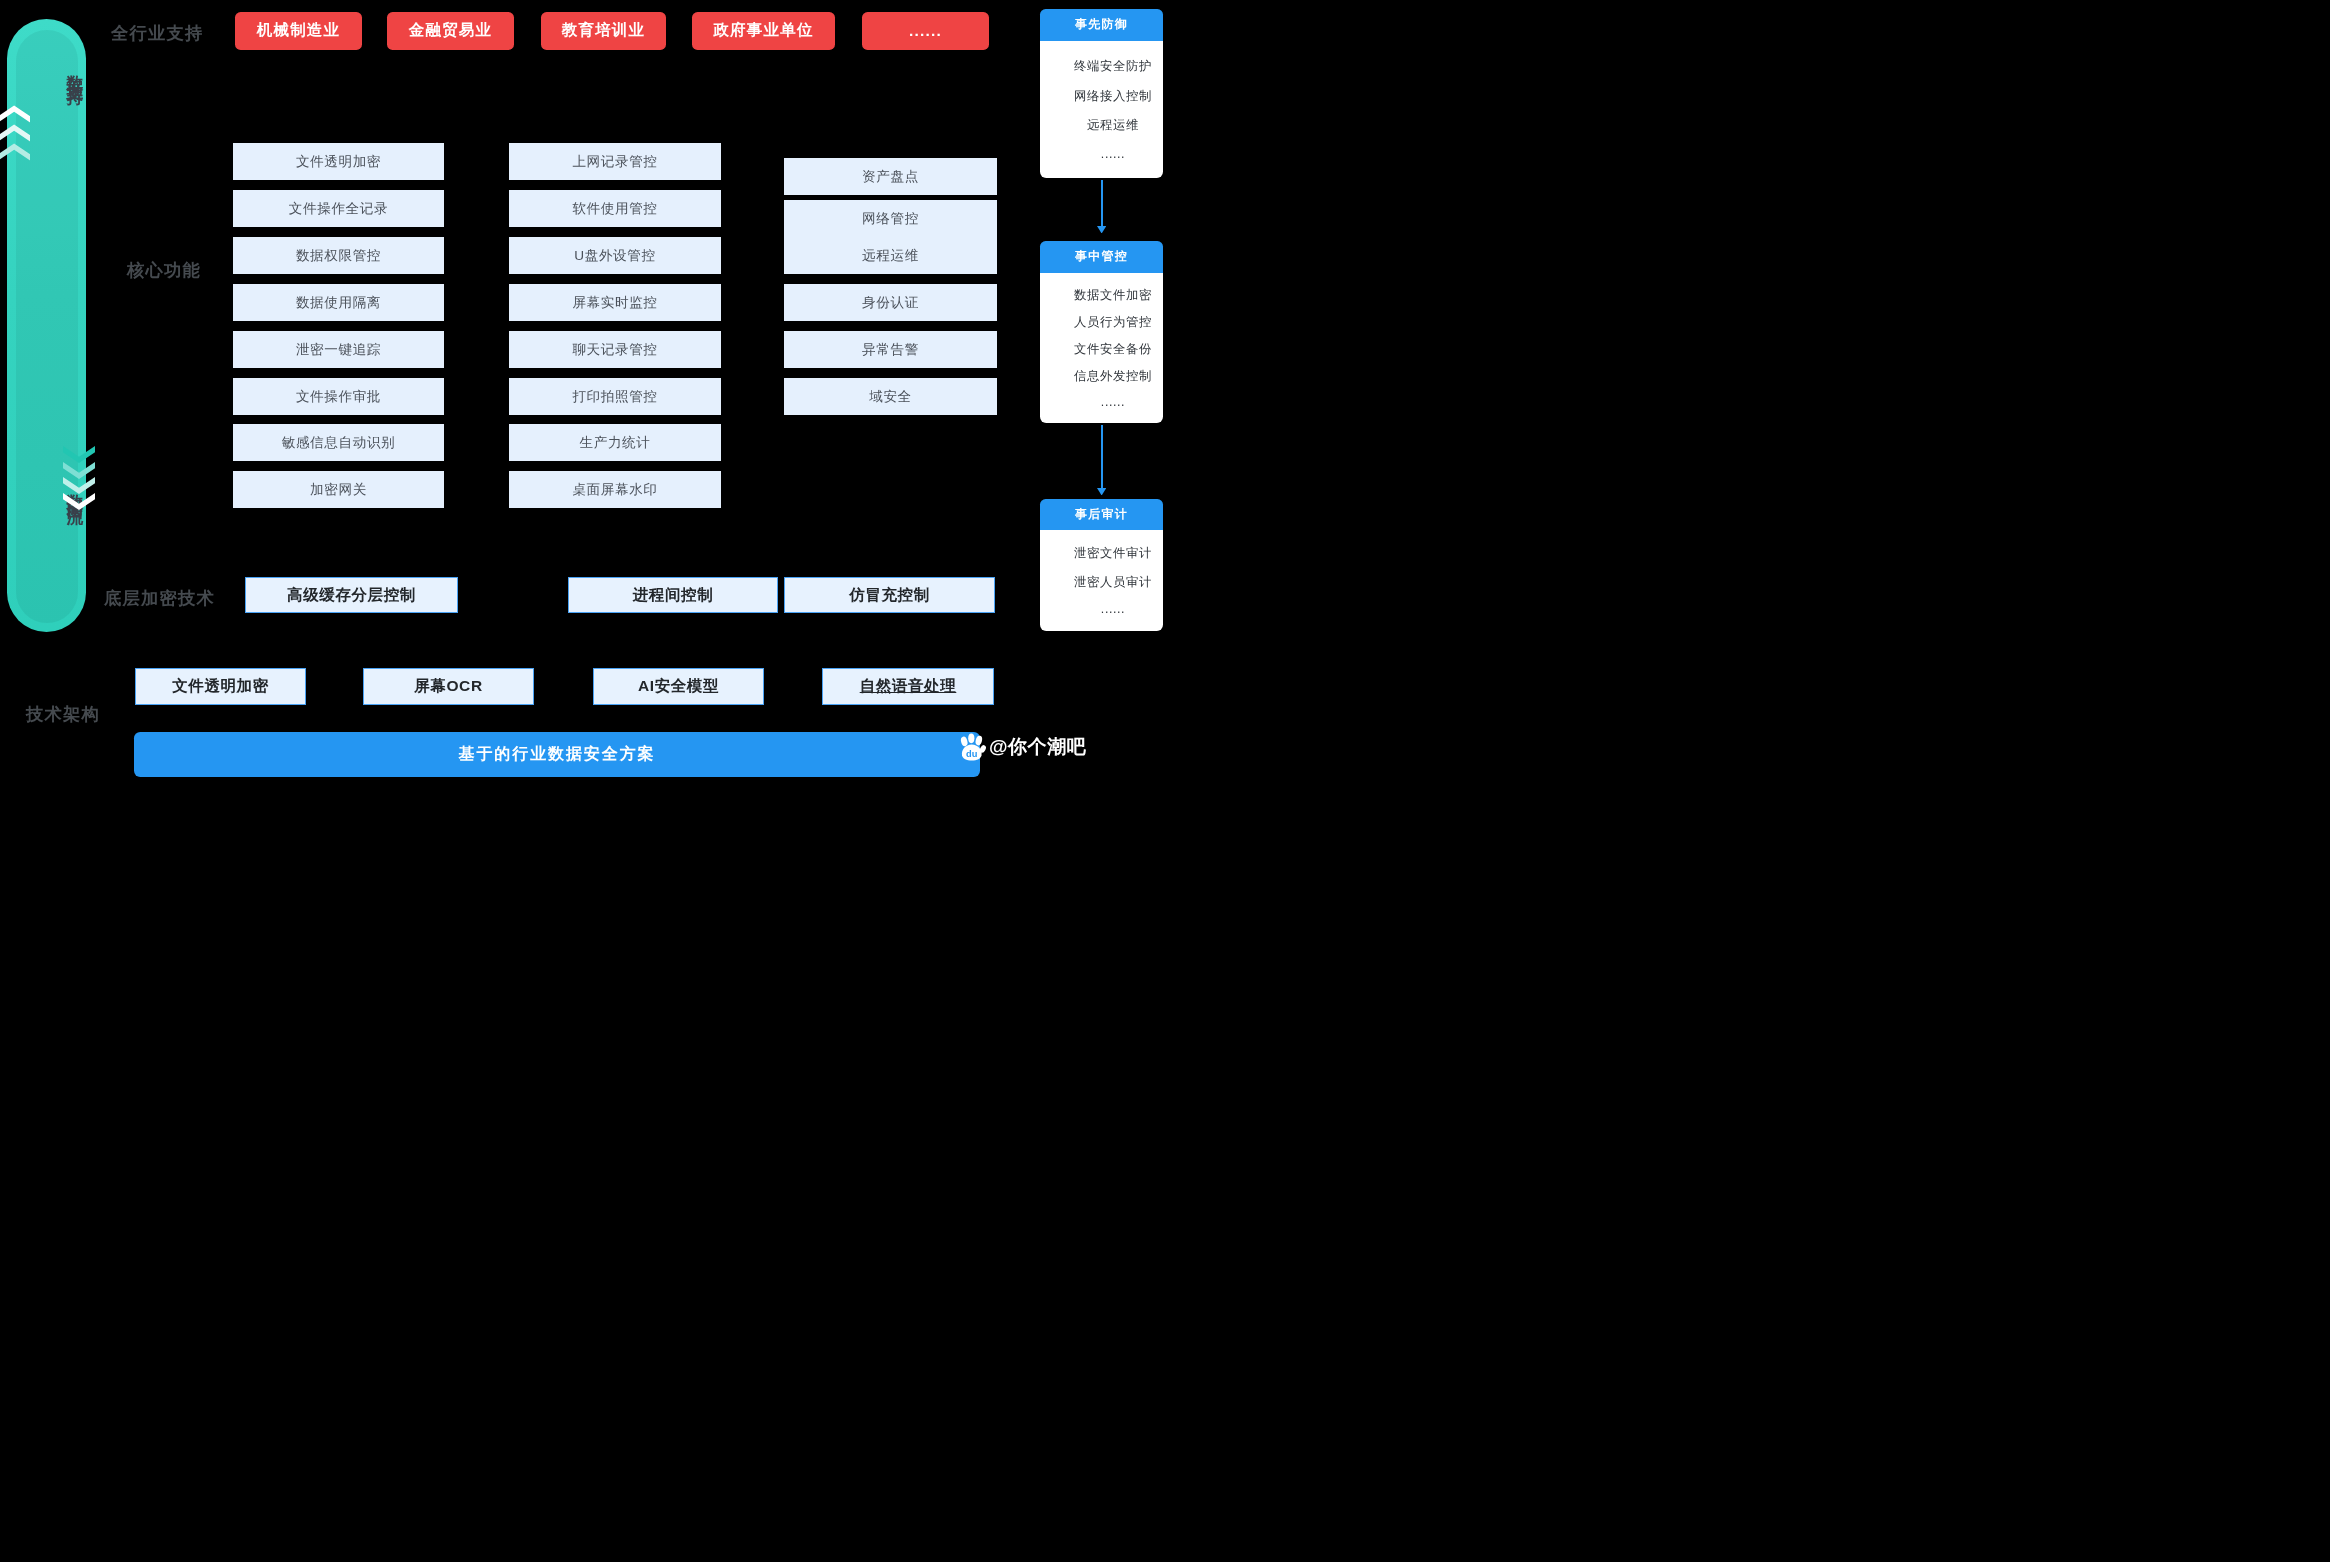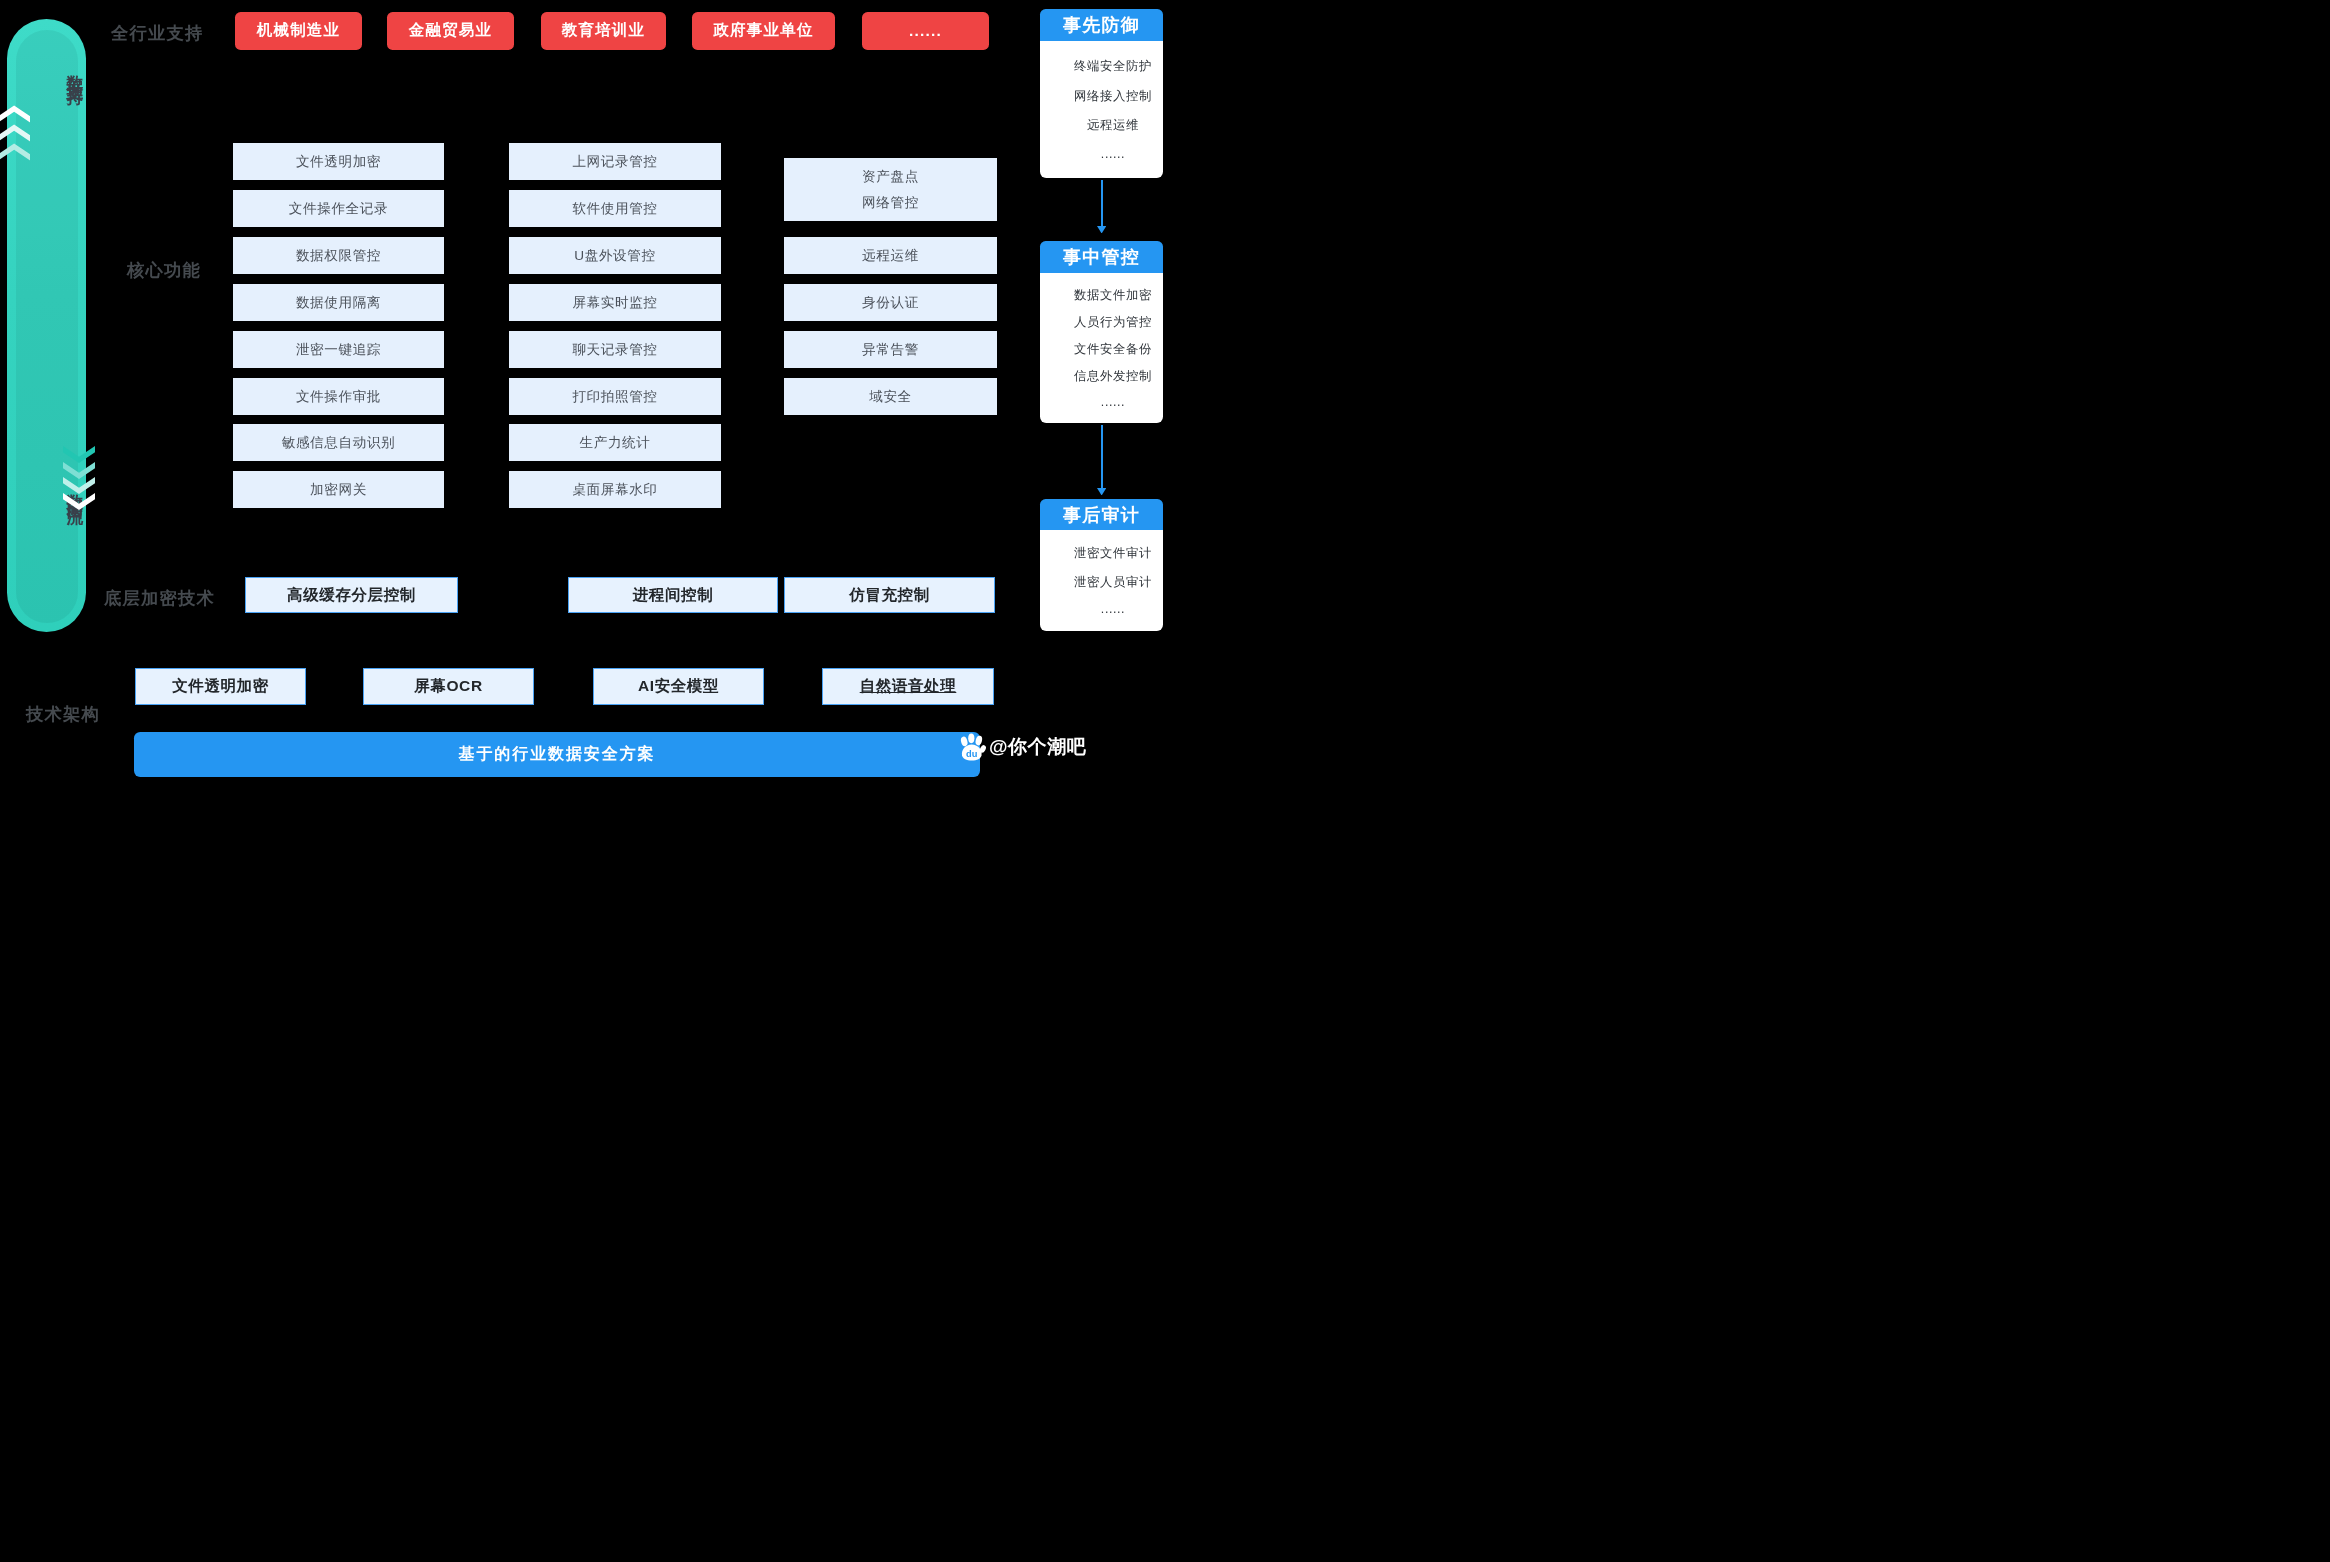--- a/index.html
+++ b/index.html
@@ -38,21 +38,21 @@
   .bottom-bar{position:absolute;left:134px;top:732px;width:846px;height:45px;border-radius:6.2px;
        background:#2596f2;color:#fff;display:flex;align-items:center;justify-content:center;
        font-size:16px;font-weight:bold;letter-spacing:1.9px;}
 
   .watermark{position:absolute;left:958px;top:733px;display:flex;align-items:flex-start;}
   .watermark-text{color:#fff;font-size:19px;font-weight:bold;letter-spacing:0.6px;
        text-shadow:1.2px 1.2px 1.9px rgba(0,0,0,0.6);margin-left:2.5px;line-height:28.4px;}
 
   .sb-head{position:absolute;left:1040px;width:123px;background:#2596f2;color:#fff;
        border-radius:5.6px 5.6px 0 0;display:flex;align-items:center;justify-content:center;
-       font-size:18px;font-weight:bold;letter-spacing:1.2px;}
+       font-size:12px;font-weight:bold;letter-spacing:1.2px;}
   .sb-body{position:absolute;left:1040px;width:123px;background:#fff;border-radius:0 0 6.2px 6.2px;
        display:flex;flex-direction:column;justify-content:space-evenly;padding:3.7px 0;box-sizing:border-box;}
   .sb-item{color:#2f343a;font-size:12.4px;letter-spacing:0.6px;text-align:center;padding-left:23px;}
 
   .connector{position:absolute;left:1101px;width:1.9px;background:#2596f2;}
   .arrowhead{position:absolute;left:1097px;width:9.3px;height:7.4px;background:#2596f2;
        clip-path:polygon(0 0,100% 0,50% 100%);}
 </style>
 </head>
 <body>
@@ -95,21 +95,21 @@
   <div class="core-box" style="left:509px;top:143px;width:212px;">上网记录管控</div>
   <div class="core-box" style="left:509px;top:190px;width:212px;">软件使用管控</div>
   <div class="core-box" style="left:509px;top:237px;width:212px;">U盘外设管控</div>
   <div class="core-box" style="left:509px;top:284px;width:212px;">屏幕实时监控</div>
   <div class="core-box" style="left:509px;top:331px;width:212px;">聊天记录管控</div>
   <div class="core-box" style="left:509px;top:378px;width:212px;">打印拍照管控</div>
   <div class="core-box" style="left:509px;top:424px;width:212px;">生产力统计</div>
   <div class="core-box" style="left:509px;top:471px;width:212px;">桌面屏幕水印</div>
 
   <div class="core-box" style="left:784px;top:143px;width:213px;margin-top:15px;">资产盘点</div>
-  <div class="core-box" style="left:784px;top:184px;width:213px;">网络管控</div>
+  <div class="core-box" style="left:784px;top:200px;width:213px;">网络管控</div>
   <div class="core-box" style="left:784px;top:237px;width:213px;">远程运维</div>
   <div class="core-box" style="left:784px;top:284px;width:213px;">身份认证</div>
   <div class="core-box" style="left:784px;top:331px;width:213px;">异常告警</div>
   <div class="core-box" style="left:784px;top:378px;width:213px;">域安全</div>
 
   <div class="lbl" style="left:104px;top:586px;">底层加密技术</div>
   <div class="tech-box" style="left:245px;top:577px;width:213px;height:36px;">高级缓存分层控制</div>
   <div class="tech-box" style="left:520px;top:577px;width:210px;height:36px;margin-left:48px;">进程间控制</div>
   <div class="tech-box" style="left:784px;top:577px;width:211px;height:36px;">仿冒充控制</div>
 

